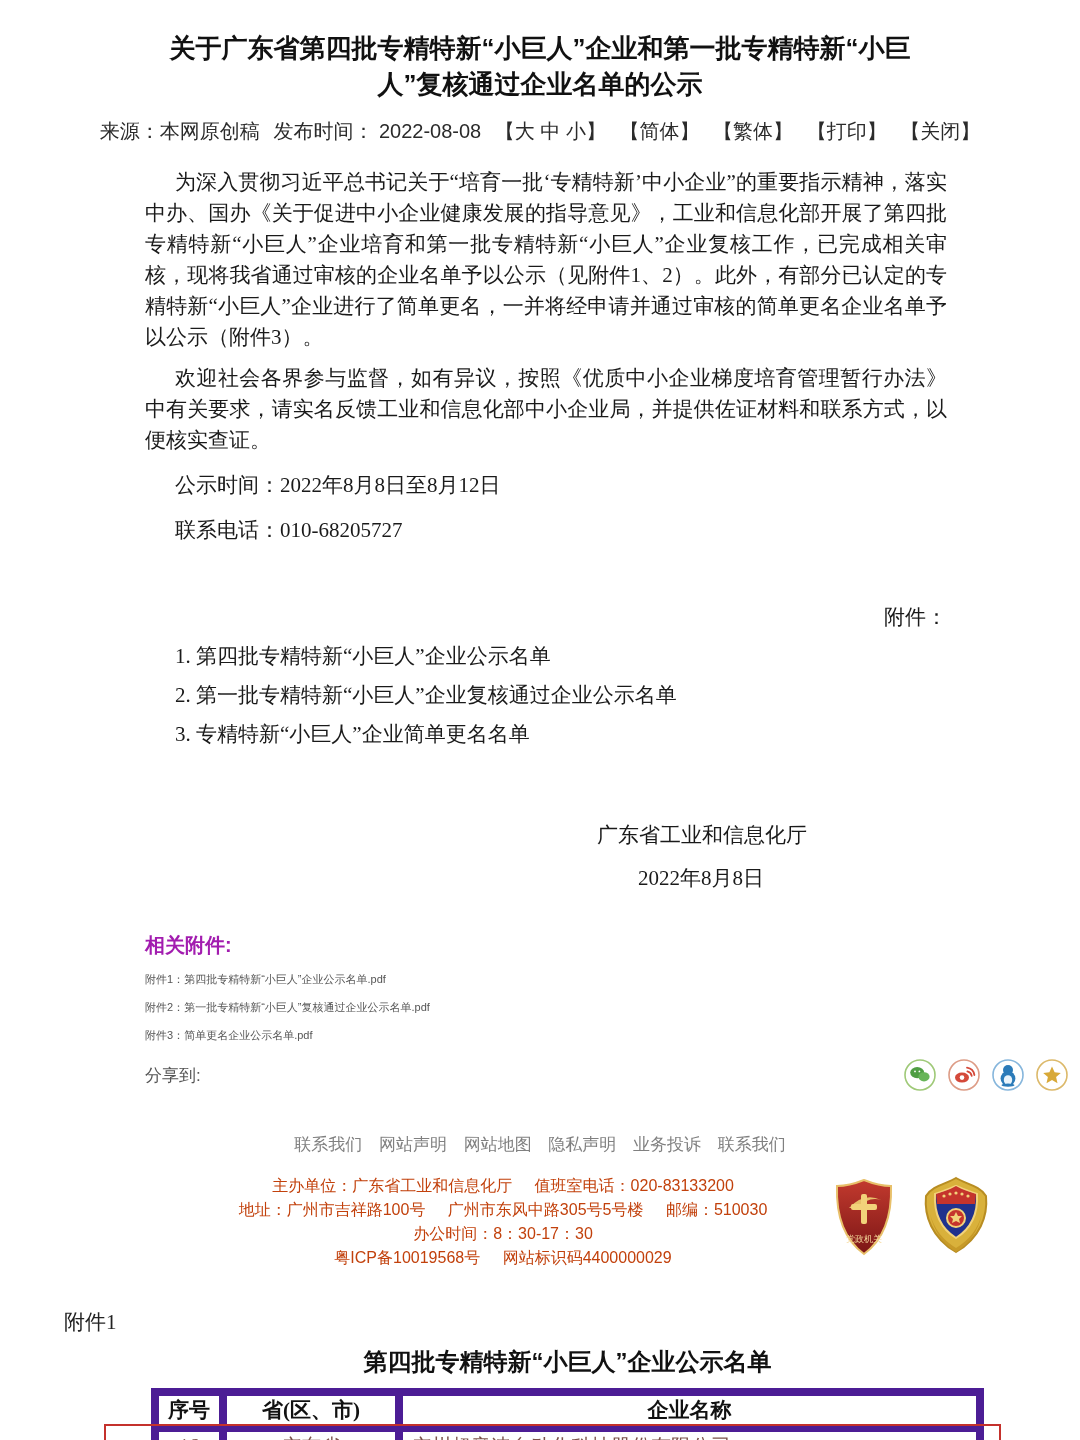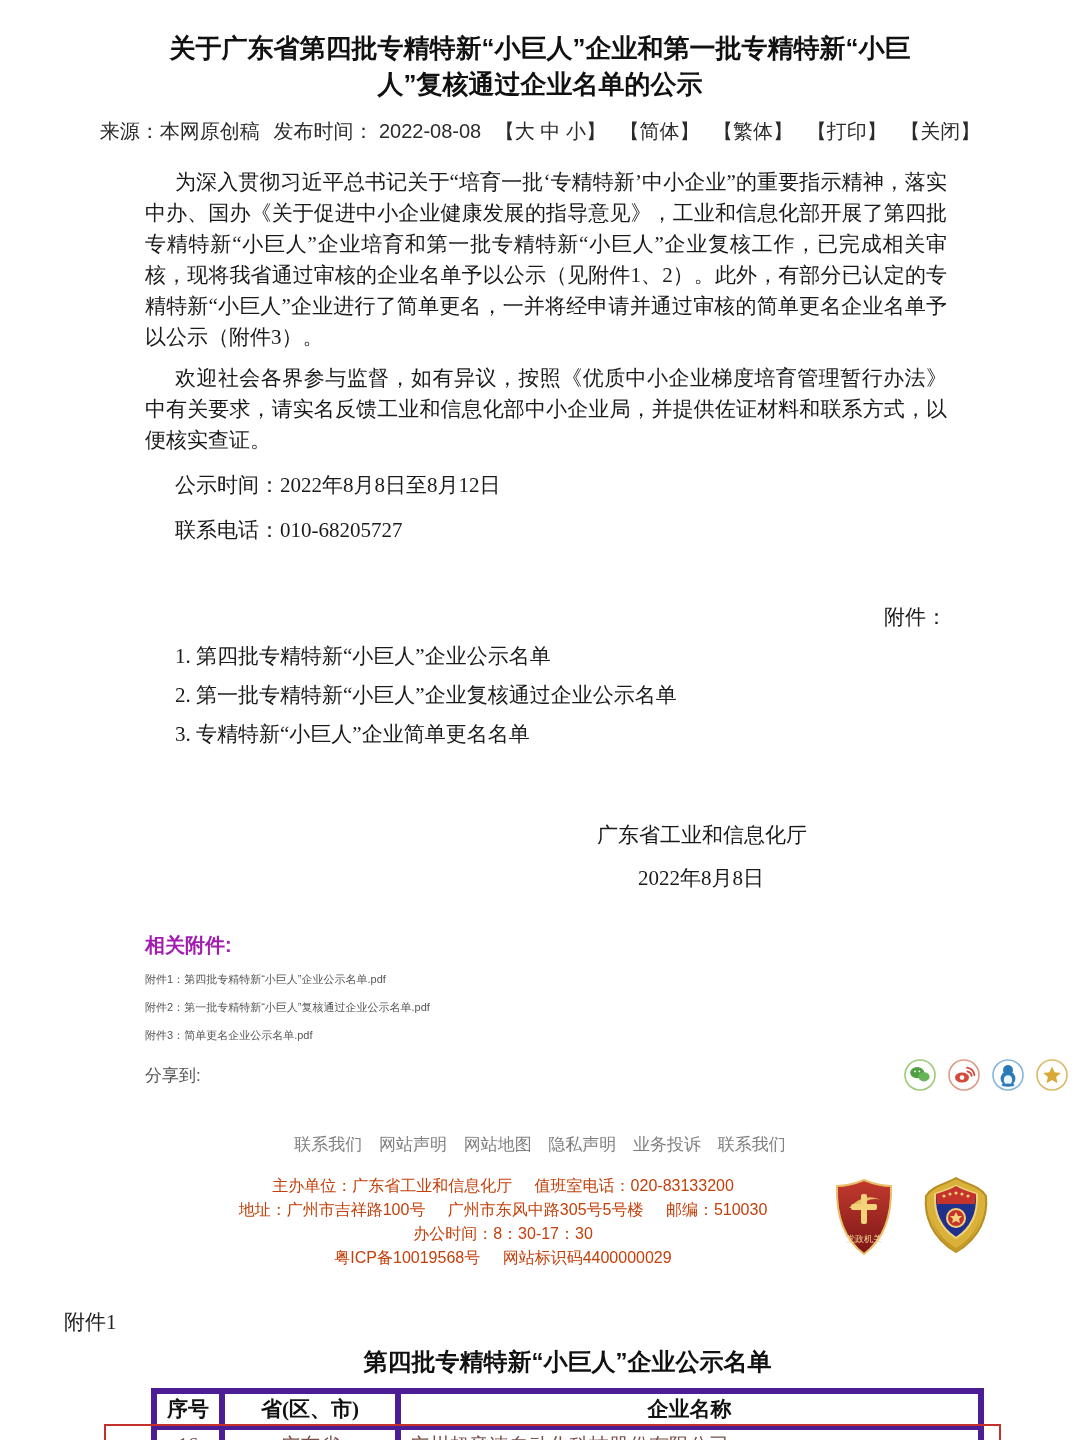--- a/index.html
+++ b/index.html
@@ -102,21 +102,21 @@
   .appendix-title {
     width: 833px; margin: 10px 0 0 151px; text-align: center;
     font-size: 24px; font-weight: bold; color: #111;
     font-family: "Liberation Sans", "DejaVu Sans", sans-serif;
   }
   .table-wrap { position: relative; width: 833px; margin: 10px 0 0 151px; }
   table.appendix-table {
     width: 833px; border-collapse: collapse; table-layout: fixed;
   }
   .appendix-table th, .appendix-table td {
-    border: 6px solid #4c1d95;
+    border: 8px solid #4c1d95;
   }
   .appendix-table th {
     height: 36px; font-size: 21px; font-weight: bold; color: #111;
     text-align: center;
   }
   .appendix-table td {
     height: 36px; font-size: 20px; color: #7a524a; text-align: center;
   }
   .appendix-table td.company { text-align: left; padding-left: 8px; }
   .col-no { width: 68px; }

